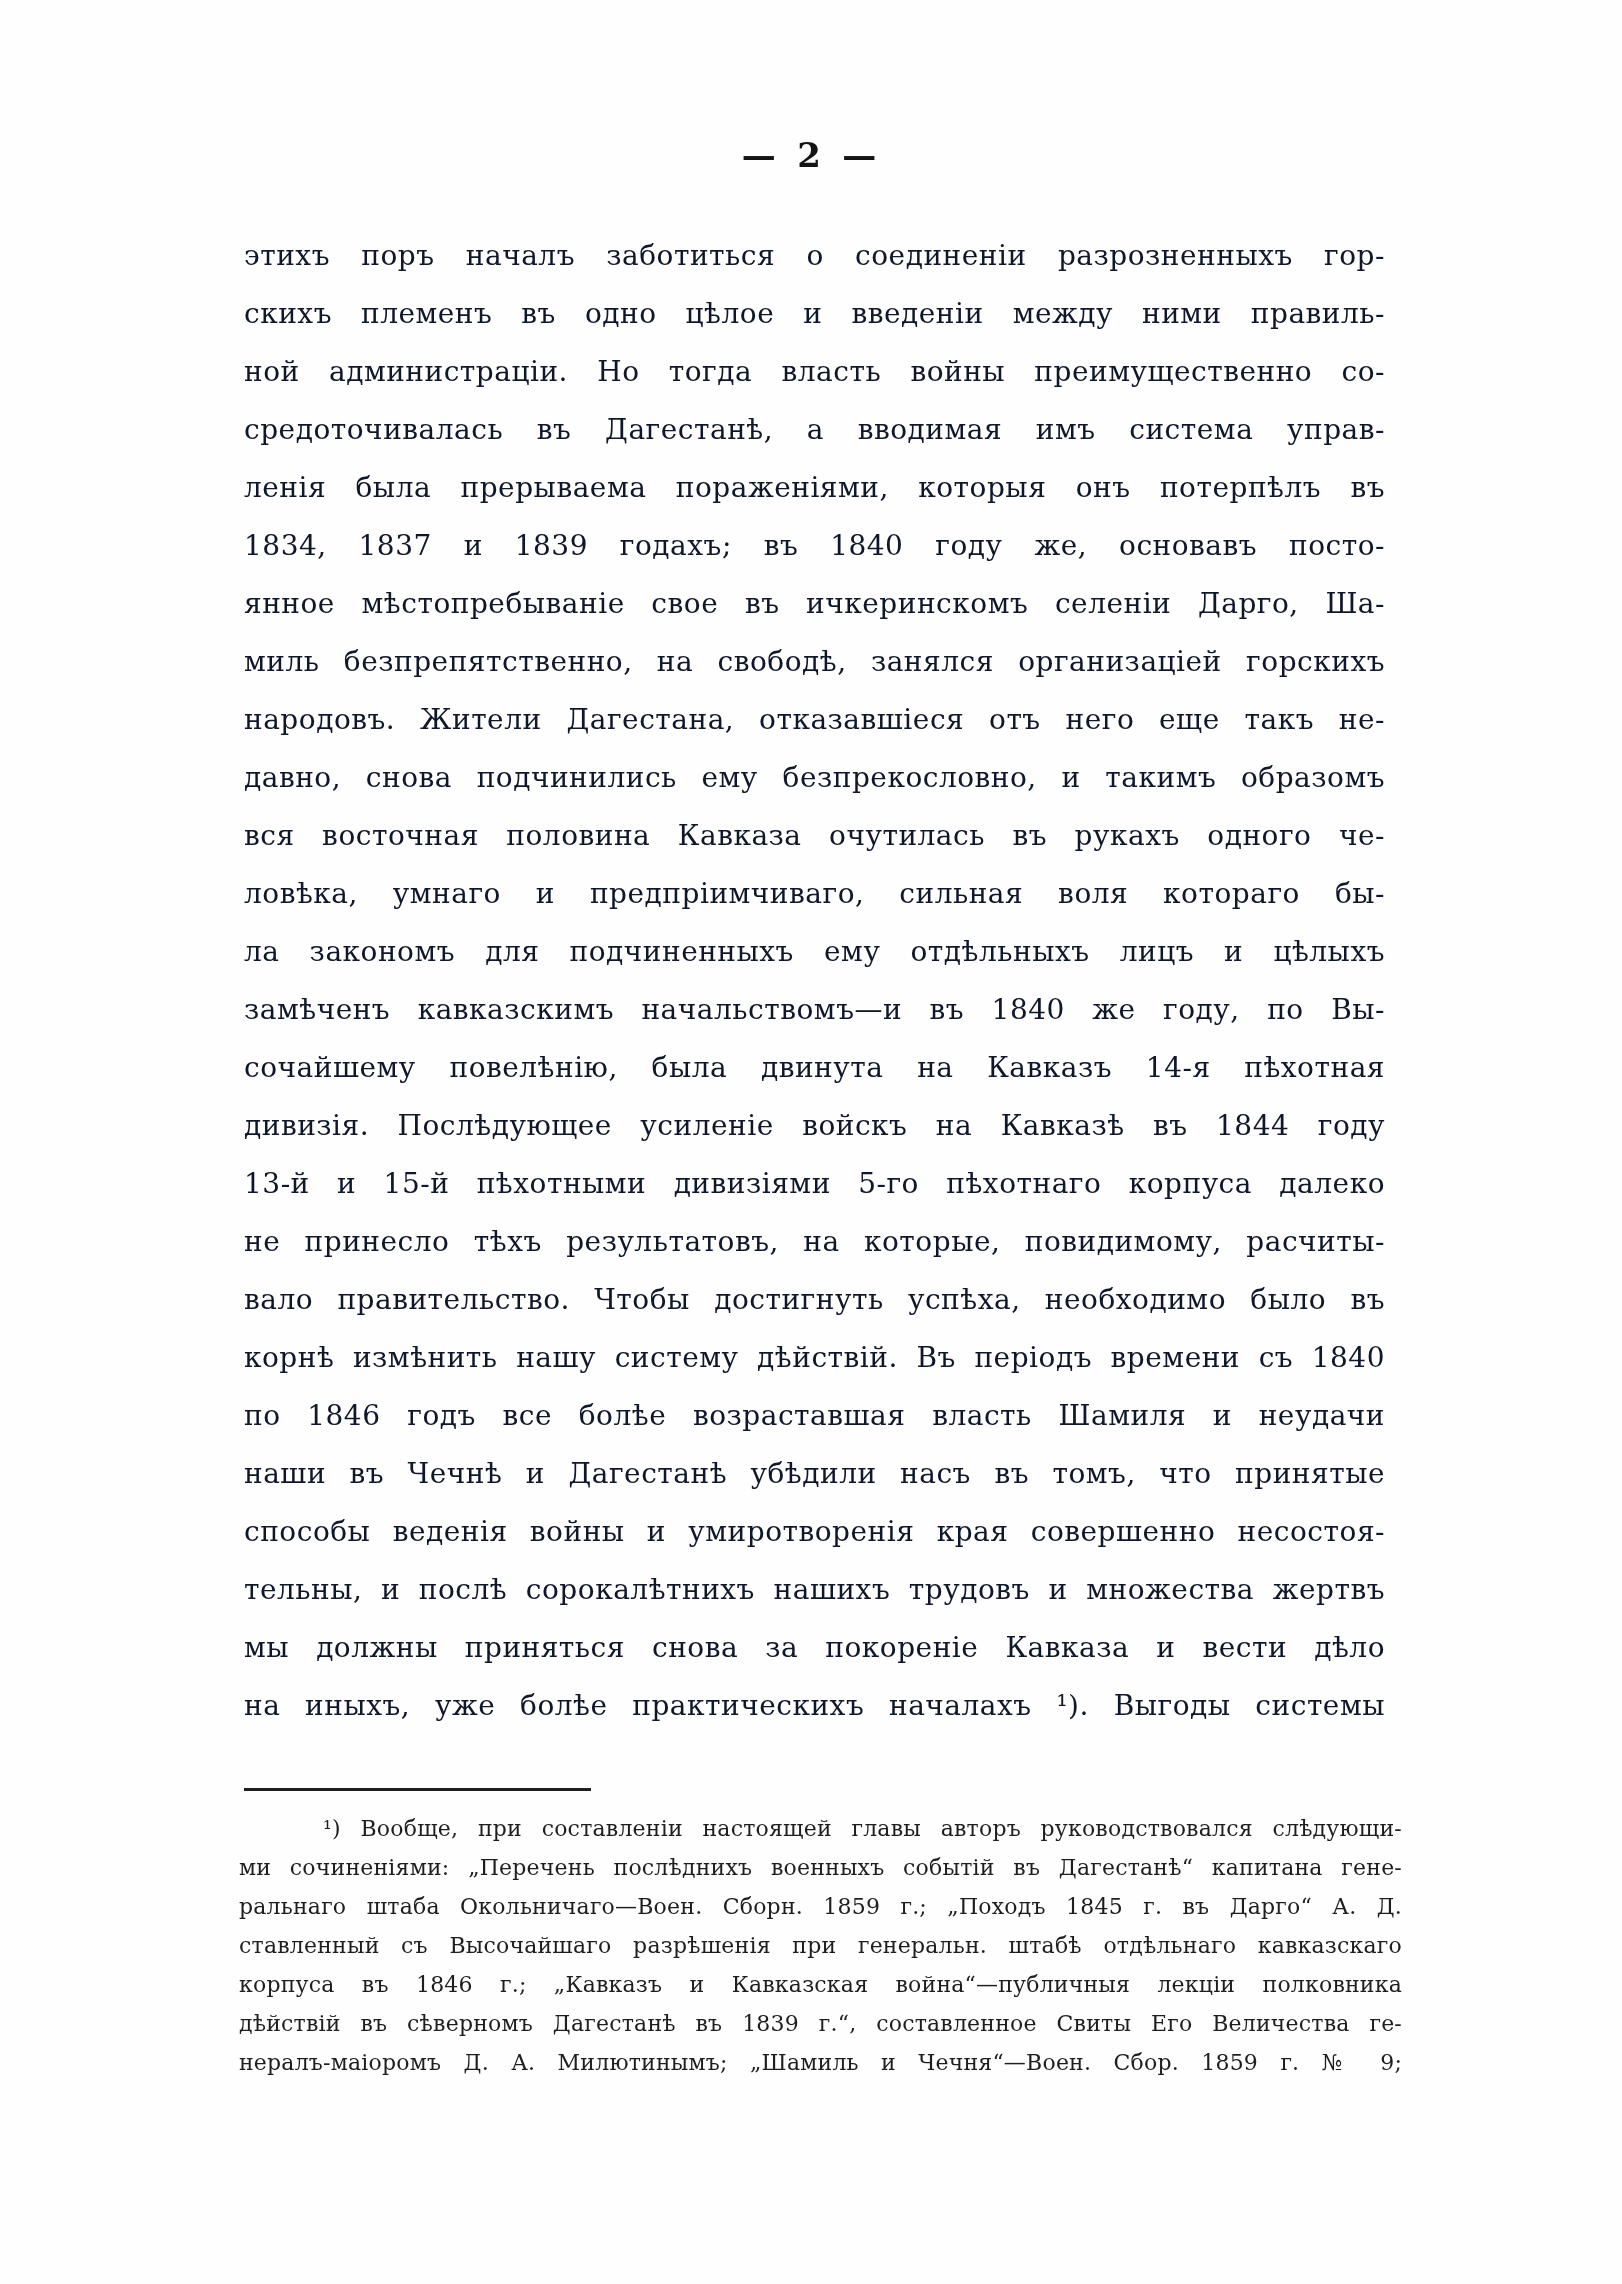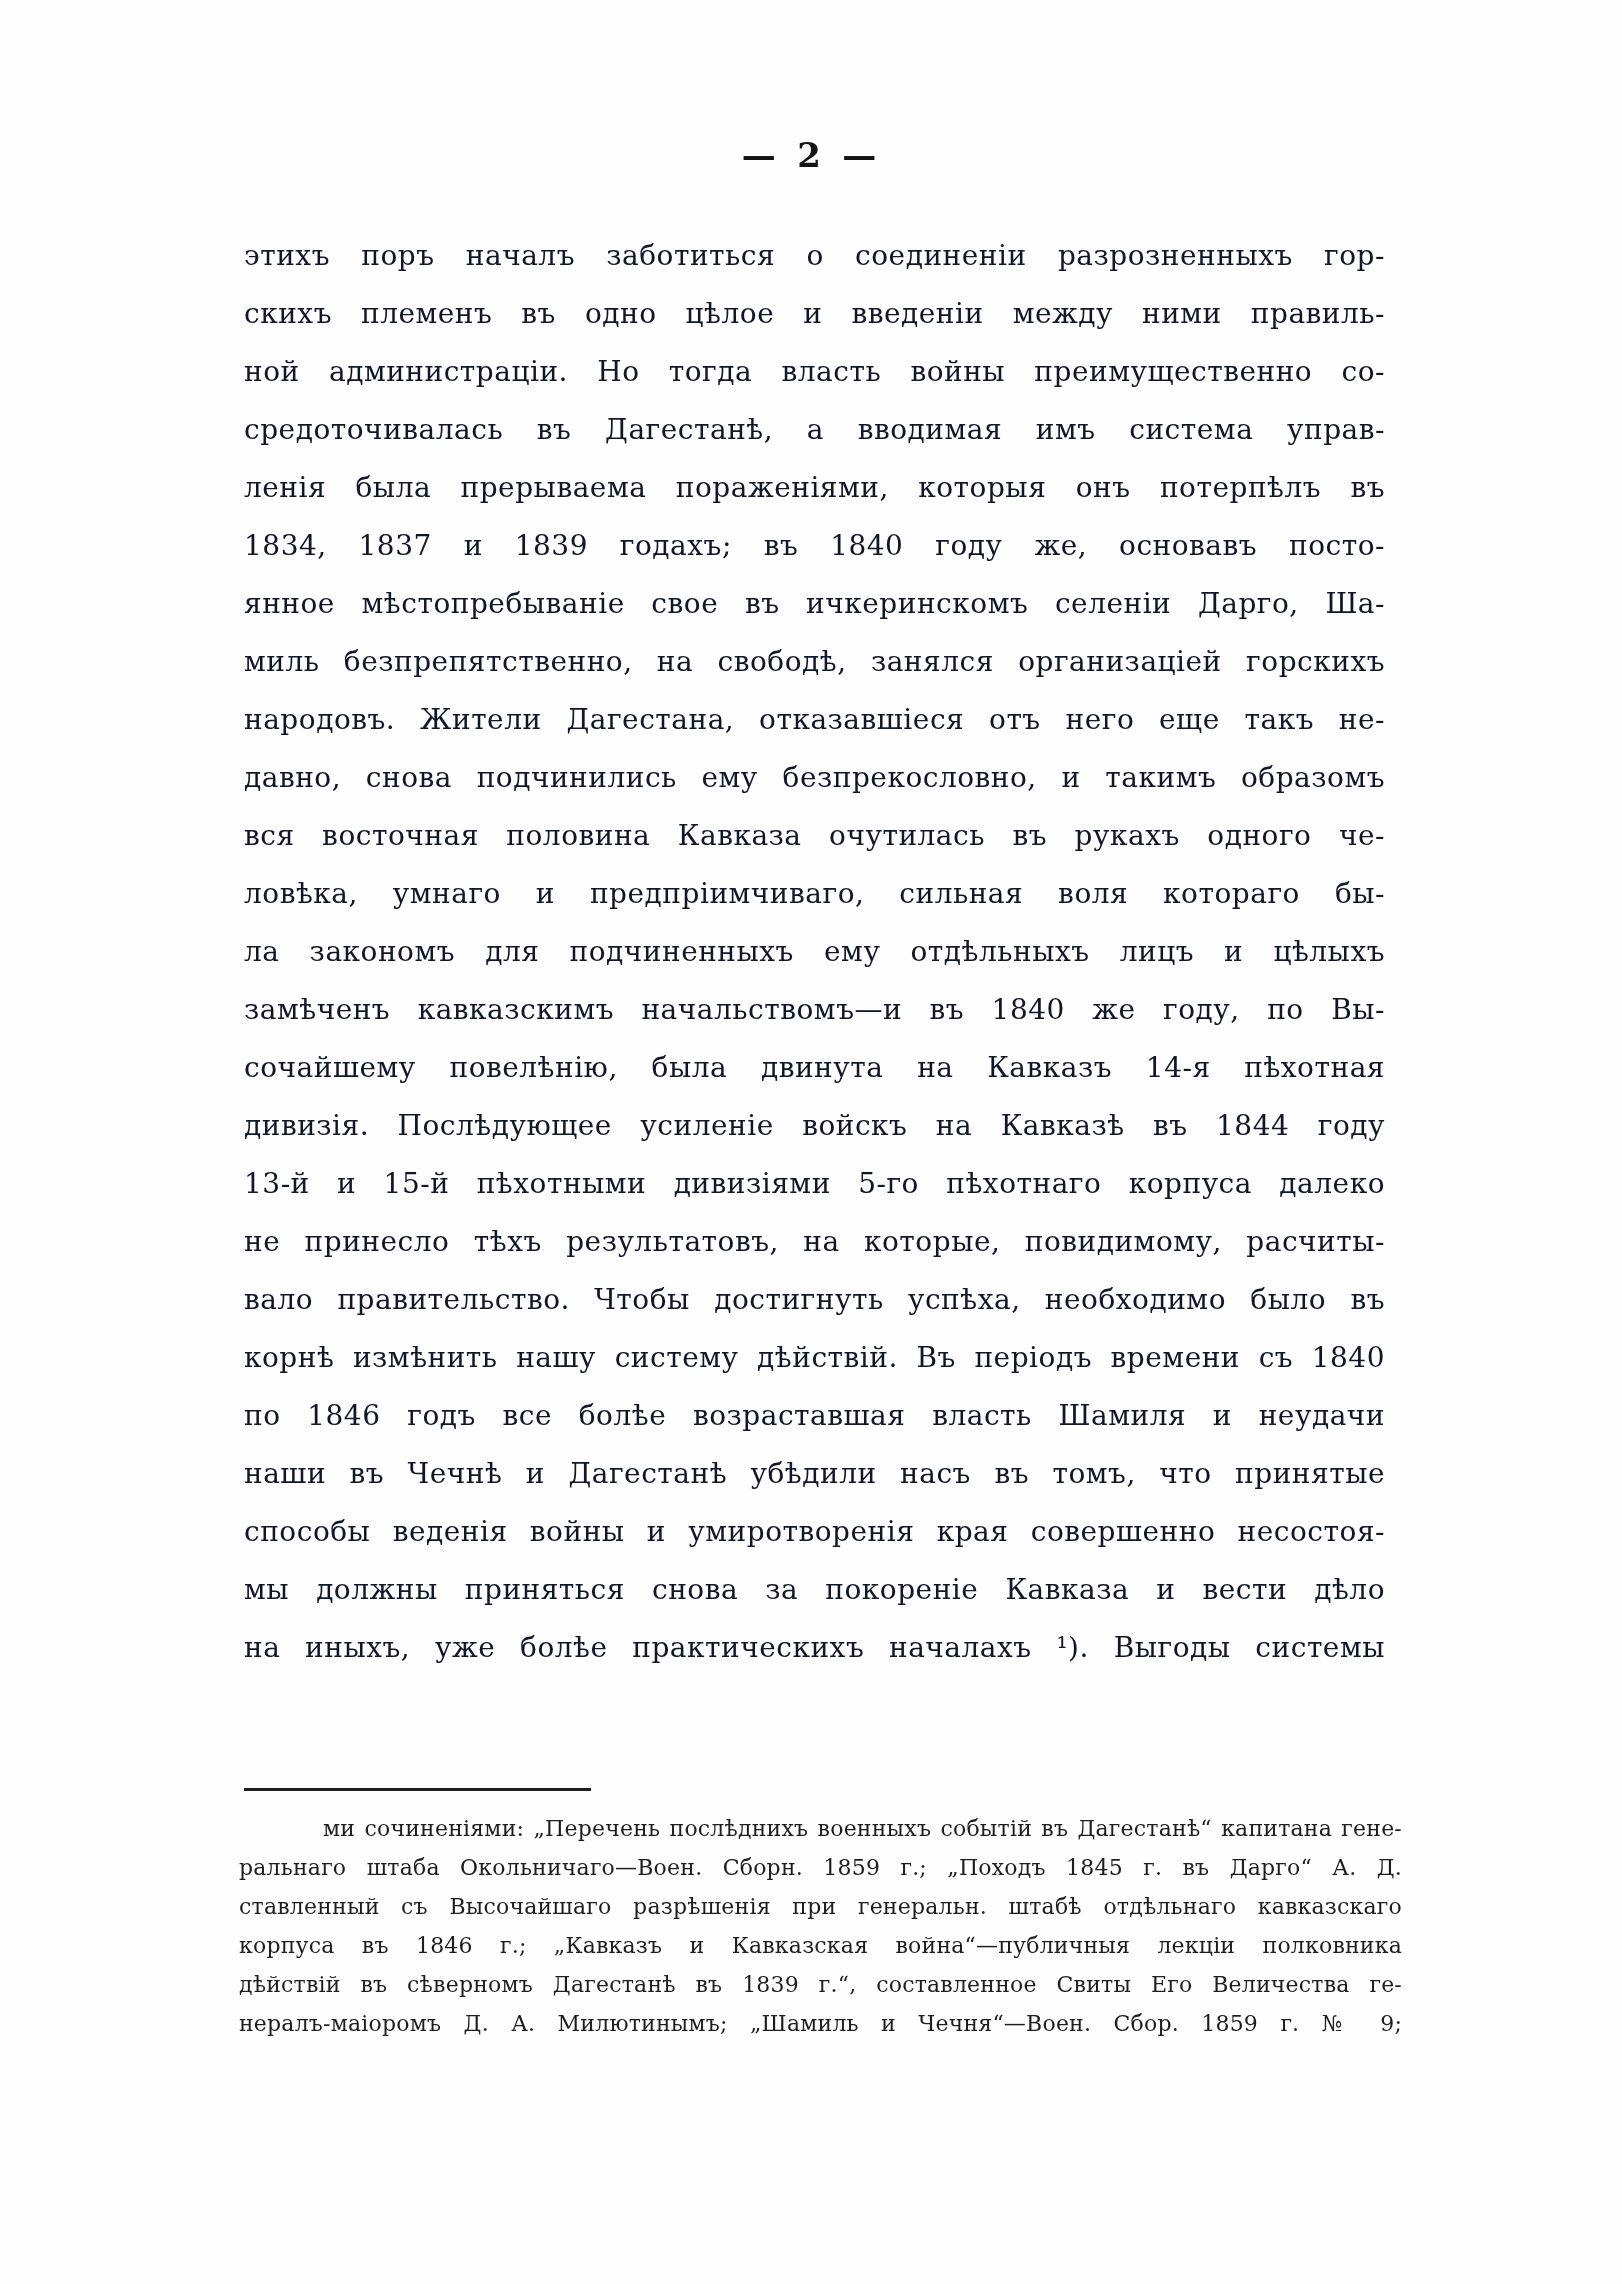--- a/index.html
+++ b/index.html
@@ -99,27 +99,29 @@
     <div class="body-line">замѣченъ кавказскимъ начальствомъ—и въ 1840 же году, по Вы-</div>
     <div class="body-line">сочайшему повелѣнію, была двинута на Кавказъ 14-я пѣхотная</div>
     <div class="body-line">дивизія. Послѣдующее усиленіе войскъ на Кавказѣ въ 1844 году</div>
     <div class="body-line">13-й и 15-й пѣхотными дивизіями 5-го пѣхотнаго корпуса далеко</div>
     <div class="body-line">не принесло тѣхъ результатовъ, на которые, повидимому, расчиты-</div>
     <div class="body-line">вало правительство. Чтобы достигнуть успѣха, необходимо было въ</div>
     <div class="body-line">корнѣ измѣнить нашу систему дѣйствій. Въ періодъ времени съ 1840</div>
     <div class="body-line">по 1846 годъ все болѣе возраставшая власть Шамиля и неудачи</div>
     <div class="body-line">наши въ Чечнѣ и Дагестанѣ убѣдили насъ въ томъ, что принятые</div>
     <div class="body-line">способы веденія войны и умиротворенія края совершенно несостоя-</div>
+    <div class="body-line">тельны, и послѣ сорокалѣтнихъ нашихъ трудовъ и множества жертвъ</div>
     <div class="body-line">мы должны приняться снова за покореніе Кавказа и вести дѣло</div>
     <div class="body-line">на иныхъ, уже болѣе практическихъ началахъ ¹). Выгоды системы</div>
   </div>
 
   <div class="footnote-separator"></div>
 
   <div class="footnote-block">
+    <div class="footnote-line">¹) Вообще, при составленіи настоящей главы авторъ руководствовался слѣдующи-</div>
     <div class="footnote-line">ми сочиненіями: „Перечень послѣднихъ военныхъ событій въ Дагестанѣ“ капитана гене-</div>
     <div class="footnote-line">ральнаго штаба Окольничаго—Воен. Сборн. 1859 г.; „Походъ 1845 г. въ Дарго“ А. Д.</div>
     <div class="footnote-line">ставленный съ Высочайшаго разрѣшенія при генеральн. штабѣ отдѣльнаго кавказскаго</div>
     <div class="footnote-line">корпуса въ 1846 г.; „Кавказъ и Кавказская война“—публичныя лекціи полковника</div>
     <div class="footnote-line">дѣйствій въ сѣверномъ Дагестанѣ въ 1839 г.“, составленное Свиты Его Величества ге-</div>
     <div class="footnote-line">нералъ-маіоромъ Д. А. Милютинымъ; „Шамиль и Чечня“—Воен. Сбор. 1859 г. № 9;</div>
   </div>
 
 </div>
 

